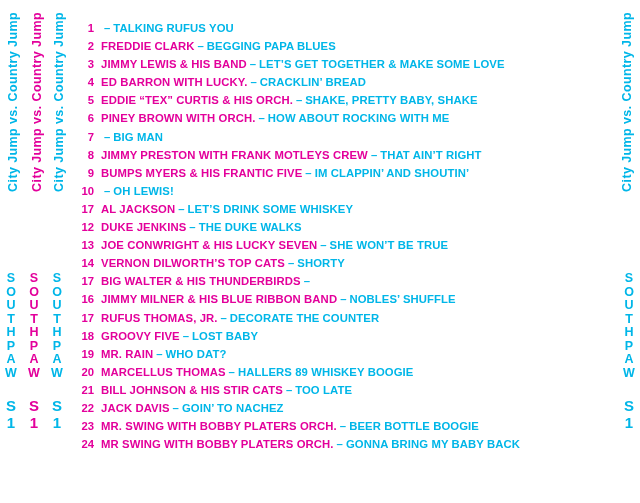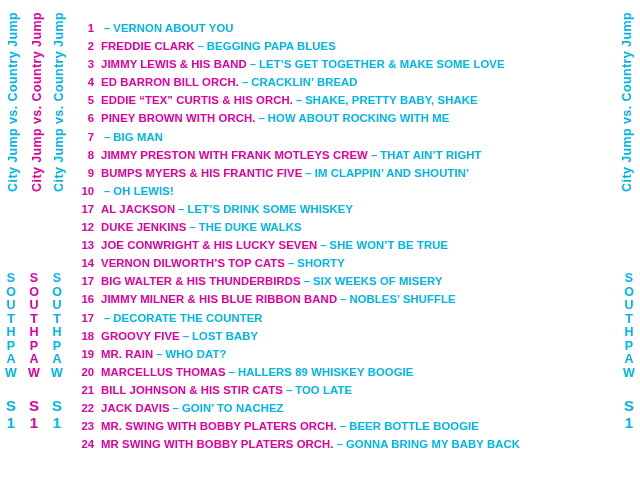--- a/index.html
+++ b/index.html
@@ -166,37 +166,37 @@
     </div>
   <div class="sidelabel sl-4">
       <div>S</div>
       <div>1</div>
     </div>
 
   <div class="tracklist">
       <div class="track">
         <span class="num">1</span>
         <span class="dash">–</span>
-        <span class="title">VERNON ABOUT YOU</span>
+        <span class="title">TALKING RUFUS YOU</span>
       </div>
       <div class="track">
         <span class="num">2</span>
         <span class="artist">FREDDIE CLARK</span>
         <span class="dash">–</span>
         <span class="title">BEGGING PAPA BLUES</span>
       </div>
       <div class="track">
         <span class="num">3</span>
         <span class="artist">JIMMY LEWIS &amp; HIS BAND</span>
         <span class="dash">–</span>
         <span class="title">LET’S GET TOGETHER &amp; MAKE SOME LOVE</span>
       </div>
       <div class="track">
         <span class="num">4</span>
-        <span class="artist">ED BARRON BILL ORCH.</span>
+        <span class="artist">ED BARRON WITH LUCKY.</span>
         <span class="dash">–</span>
         <span class="title">CRACKLIN’ BREAD</span>
       </div>
       <div class="track">
         <span class="num">5</span>
         <span class="artist">EDDIE “TEX” CURTIS &amp; HIS ORCH.</span>
         <span class="dash">–</span>
         <span class="title">SHAKE, PRETTY BABY, SHAKE</span>
       </div>
       <div class="track">
@@ -248,30 +248,30 @@
       <div class="track">
         <span class="num">14</span>
         <span class="artist">VERNON DILWORTH’S TOP CATS</span>
         <span class="dash">–</span>
         <span class="title">SHORTY</span>
       </div>
       <div class="track">
         <span class="num">17</span>
         <span class="artist">BIG WALTER &amp; HIS THUNDERBIRDS</span>
         <span class="dash">–</span>
-        <span class="title">SIX WEEKS OF MISERY</span>
       </div>
       <div class="track">
         <span class="num">16</span>
         <span class="artist">JIMMY MILNER &amp; HIS BLUE RIBBON BAND</span>
         <span class="dash">–</span>
         <span class="title">NOBLES’ SHUFFLE</span>
       </div>
       <div class="track">
         <span class="num">17</span>
+        <span class="artist">RUFUS THOMAS, JR.</span>
         <span class="dash">–</span>
         <span class="title">DECORATE THE COUNTER</span>
       </div>
       <div class="track">
         <span class="num">18</span>
         <span class="artist">GROOVY FIVE</span>
         <span class="dash">–</span>
         <span class="title">LOST BABY</span>
       </div>
       <div class="track">

